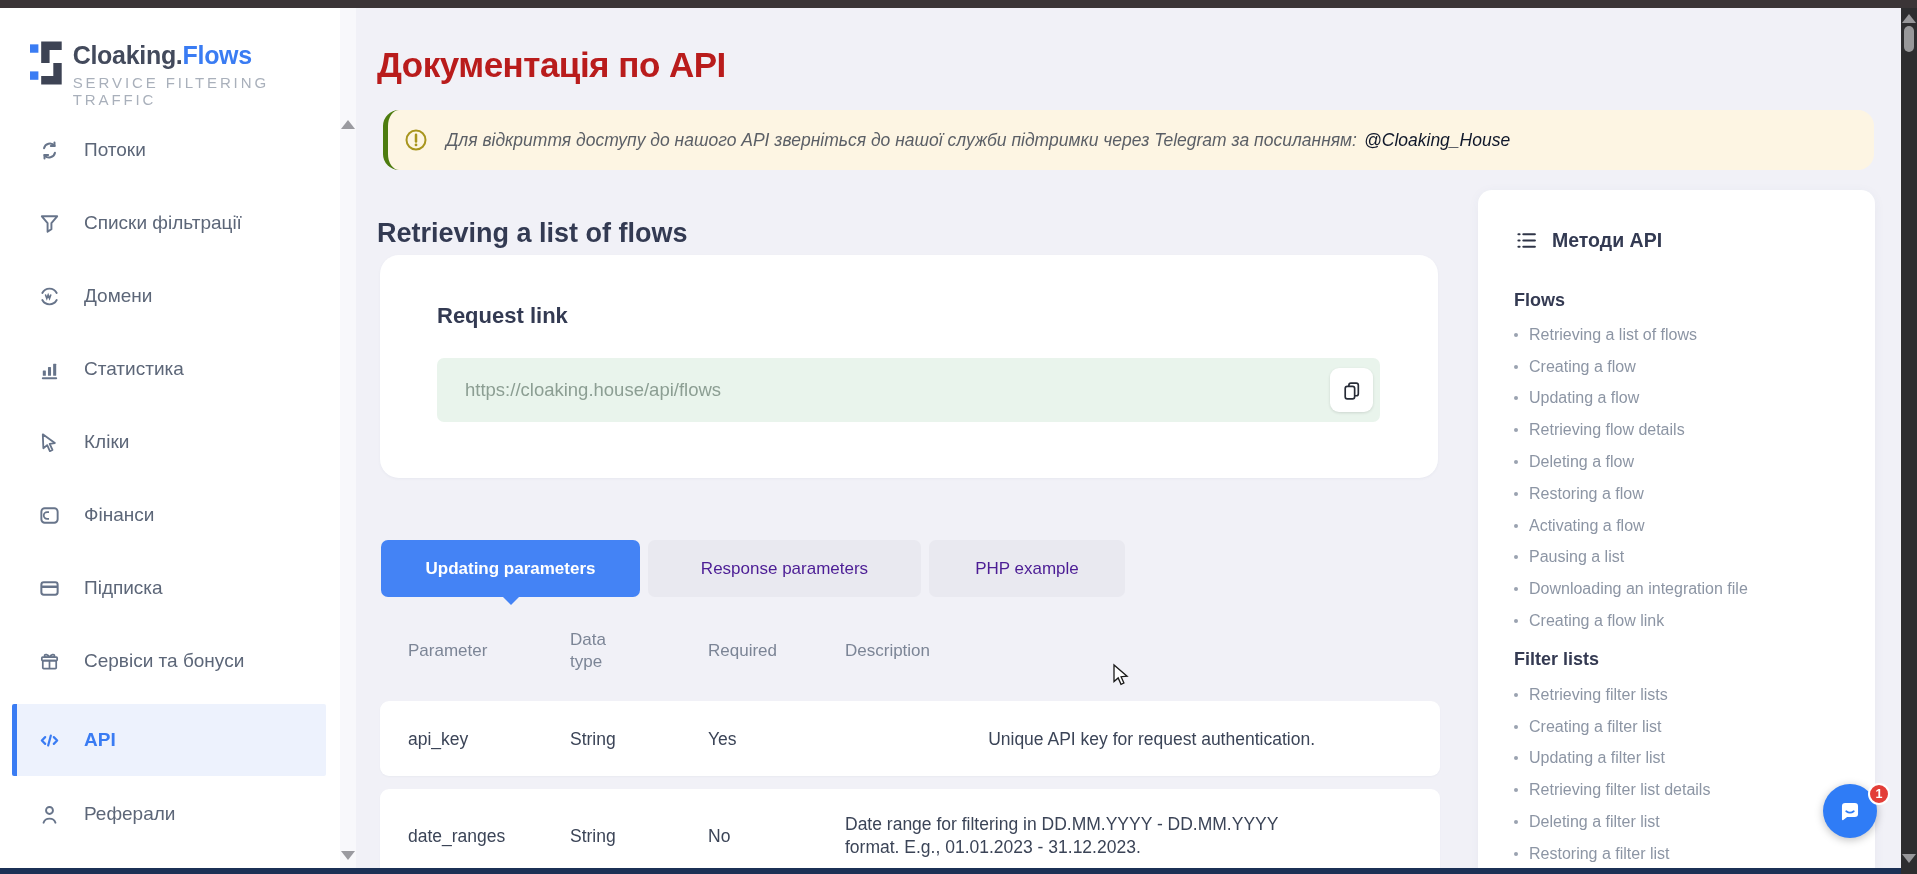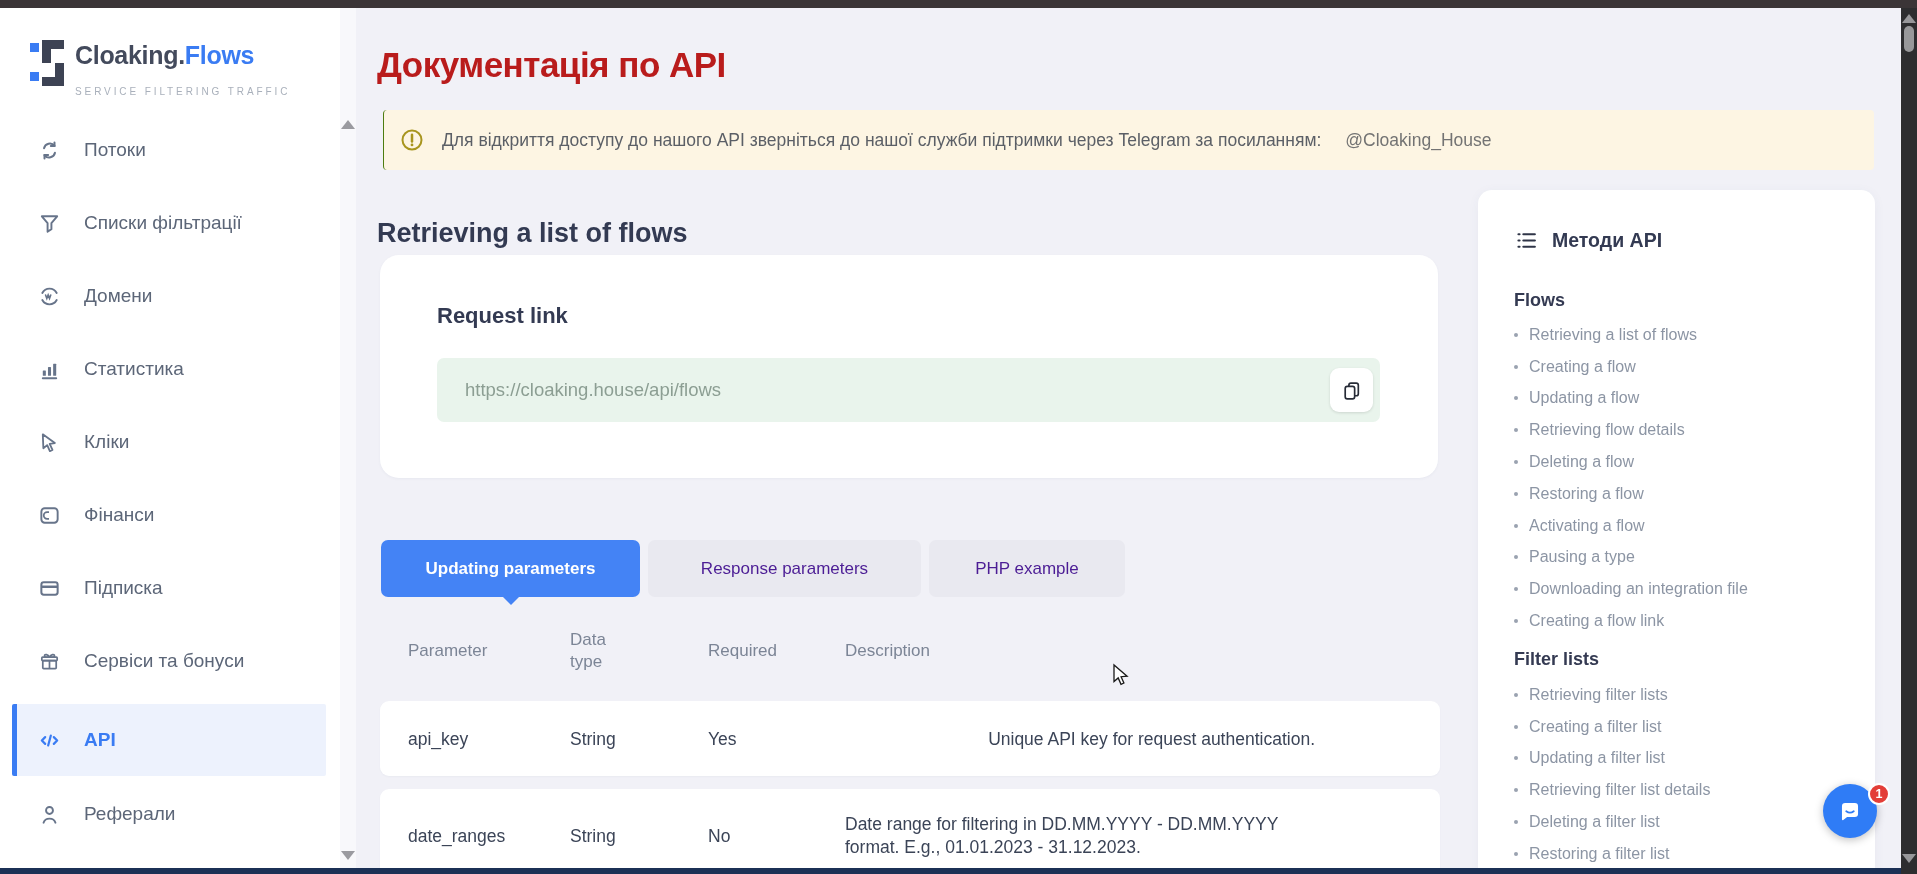--- a/index.html
+++ b/index.html
@@ -9,21 +9,21 @@
   
   .top-strip{position:absolute;left:0;top:0;width:1917px;height:8px;background:#3b3537;z-index:60;}
   .bottom-strip{position:absolute;left:0;top:868px;width:1917px;height:6px;background:#1b3055;z-index:60;}
 
   
   .sidebar{position:absolute;left:0;top:8px;width:340px;height:860px;background:#ffffff;z-index:5;}
   .logo{position:absolute;left:30px;top:32px;display:flex;align-items:flex-start;cursor:pointer;}
   .logo-mark{width:34px;height:46px;margin-right:11px;}
   .brand-line{font-size:25px;font-weight:bold;color:#434a5c;letter-spacing:-0.3px;line-height:30px;}
   .brand-accent{color:#3a7cf3;}
-  .tagline{font-size:10px;letter-spacing:2.9px;color:#a9b0bb;margin-top:16px;}
+  .tagline{font-size:15px;letter-spacing:2.9px;color:#a9b0bb;margin-top:4px;}
 
   .menu-item{position:absolute;left:12px;width:314px;height:72px;display:flex;align-items:center;
     padding-left:26px;box-sizing:border-box;color:#5c6678;font-size:19px;cursor:pointer;}
   .menu-item svg{width:23px;height:23px;margin-right:23px;color:#67748a;flex:0 0 auto;}
   .menu-item.active{background:#edf2fd;border-left:5px solid #3a7cf3;padding-left:21px;
     color:#3a7cf3;font-weight:bold;border-radius:2px;}
   .menu-item.active svg{color:#3a7cf3;}
   .partial-icon{position:absolute;left:38px;top:863px;width:20px;height:8px;background:#3f4556;border-radius:3px;}
 
   
@@ -32,25 +32,25 @@
   .tri-up{width:0;height:0;border-left:7px solid transparent;border-right:7px solid transparent;
     border-bottom:9px solid #9a9aa0;position:absolute;}
   .tri-down{width:0;height:0;border-left:7px solid transparent;border-right:7px solid transparent;
     border-top:9px solid #9a9aa0;position:absolute;}
 
   
   .page-title{position:absolute;left:377px;top:22px;font-size:35px;font-weight:bold;
     color:#b91c1c;letter-spacing:-0.5px;}
 
   .banner{position:absolute;left:383px;top:110px;width:1491px;height:60px;background:#fdf5e3;
-    border-left:1px solid #4d7c0f;border-radius:4px;box-sizing:border-box;
-    display:flex;align-items:center;}
+    border-left:5px solid #4d7c0f;border-radius:16px;box-sizing:border-box;
+    display:flex;align-items:center;font-style:italic;}
   .banner svg{width:24px;height:24px;margin:0 18px 0 16px;flex:0 0 auto;}
   .banner-text{font-size:17.5px;color:#5b5f66;}
-  .banner-link{font-size:17.5px;color:#737373;margin-left:24px;text-decoration:none;cursor:pointer;}
+  .banner-link{font-size:17.5px;color:#0f172a;margin-left:7px;text-decoration:none;cursor:pointer;}
 
   .section-title{position:absolute;left:377px;top:196px;font-size:27px;font-weight:bold;color:#333a52;}
 
   .request-card{position:absolute;left:380px;top:255px;width:1058px;height:223px;background:#fff;
     border-radius:19px;box-shadow:0 1px 3px rgba(60,70,110,0.05);}
   .request-card-title{position:absolute;left:57px;top:48px;font-size:22px;font-weight:bold;color:#333a52;}
   .url-field{position:absolute;left:57px;top:103px;width:943px;height:64px;background:#e9f4ec;
     border-radius:7px;display:flex;align-items:center;box-sizing:border-box;padding-left:28px;}
   .url-text{font-size:18.5px;color:#8c9e93;}
   .copy-btn{position:absolute;left:893px;top:10px;width:43px;height:44px;background:#fff;border:none;
@@ -319,21 +319,21 @@
       <li>
           <span class="dot"></span>
           <span>Restoring a flow</span>
         </li>
       <li>
           <span class="dot"></span>
           <span>Activating a flow</span>
         </li>
       <li>
           <span class="dot"></span>
-          <span>Pausing a type</span>
+          <span>Pausing a list</span>
         </li>
       <li>
           <span class="dot"></span>
           <span>Downloading an integration file</span>
         </li>
       <li>
           <span class="dot"></span>
           <span>Creating a flow link</span>
         </li>
     </ul>

